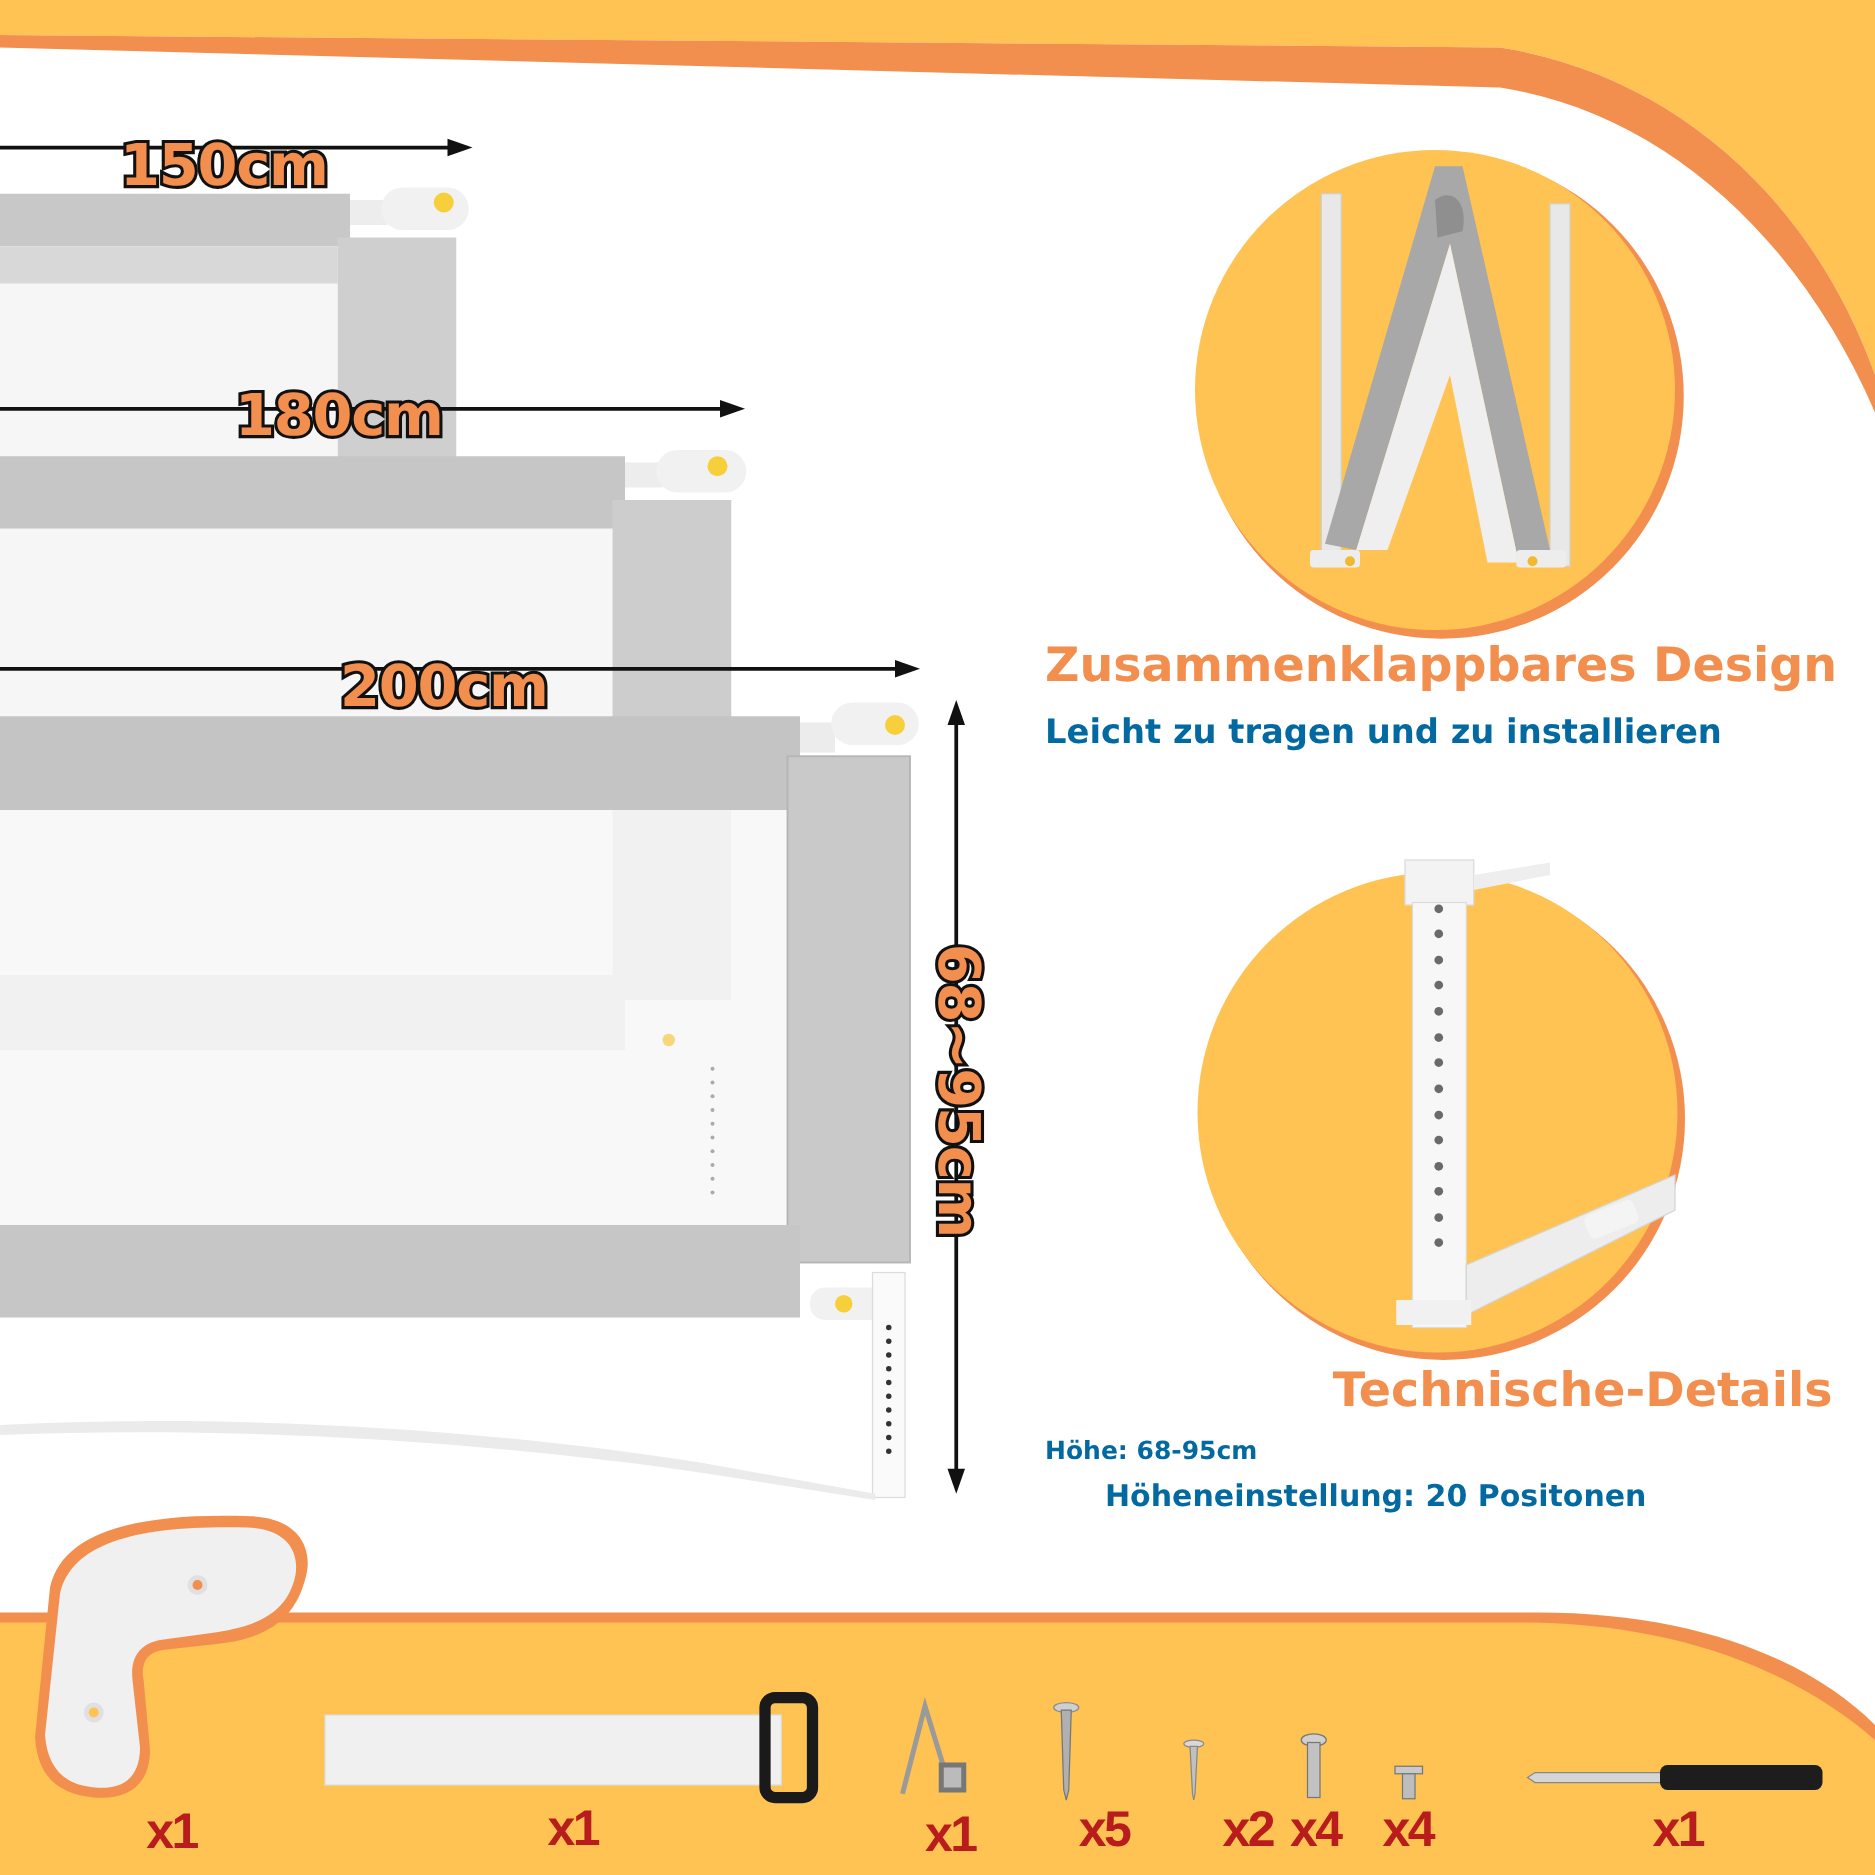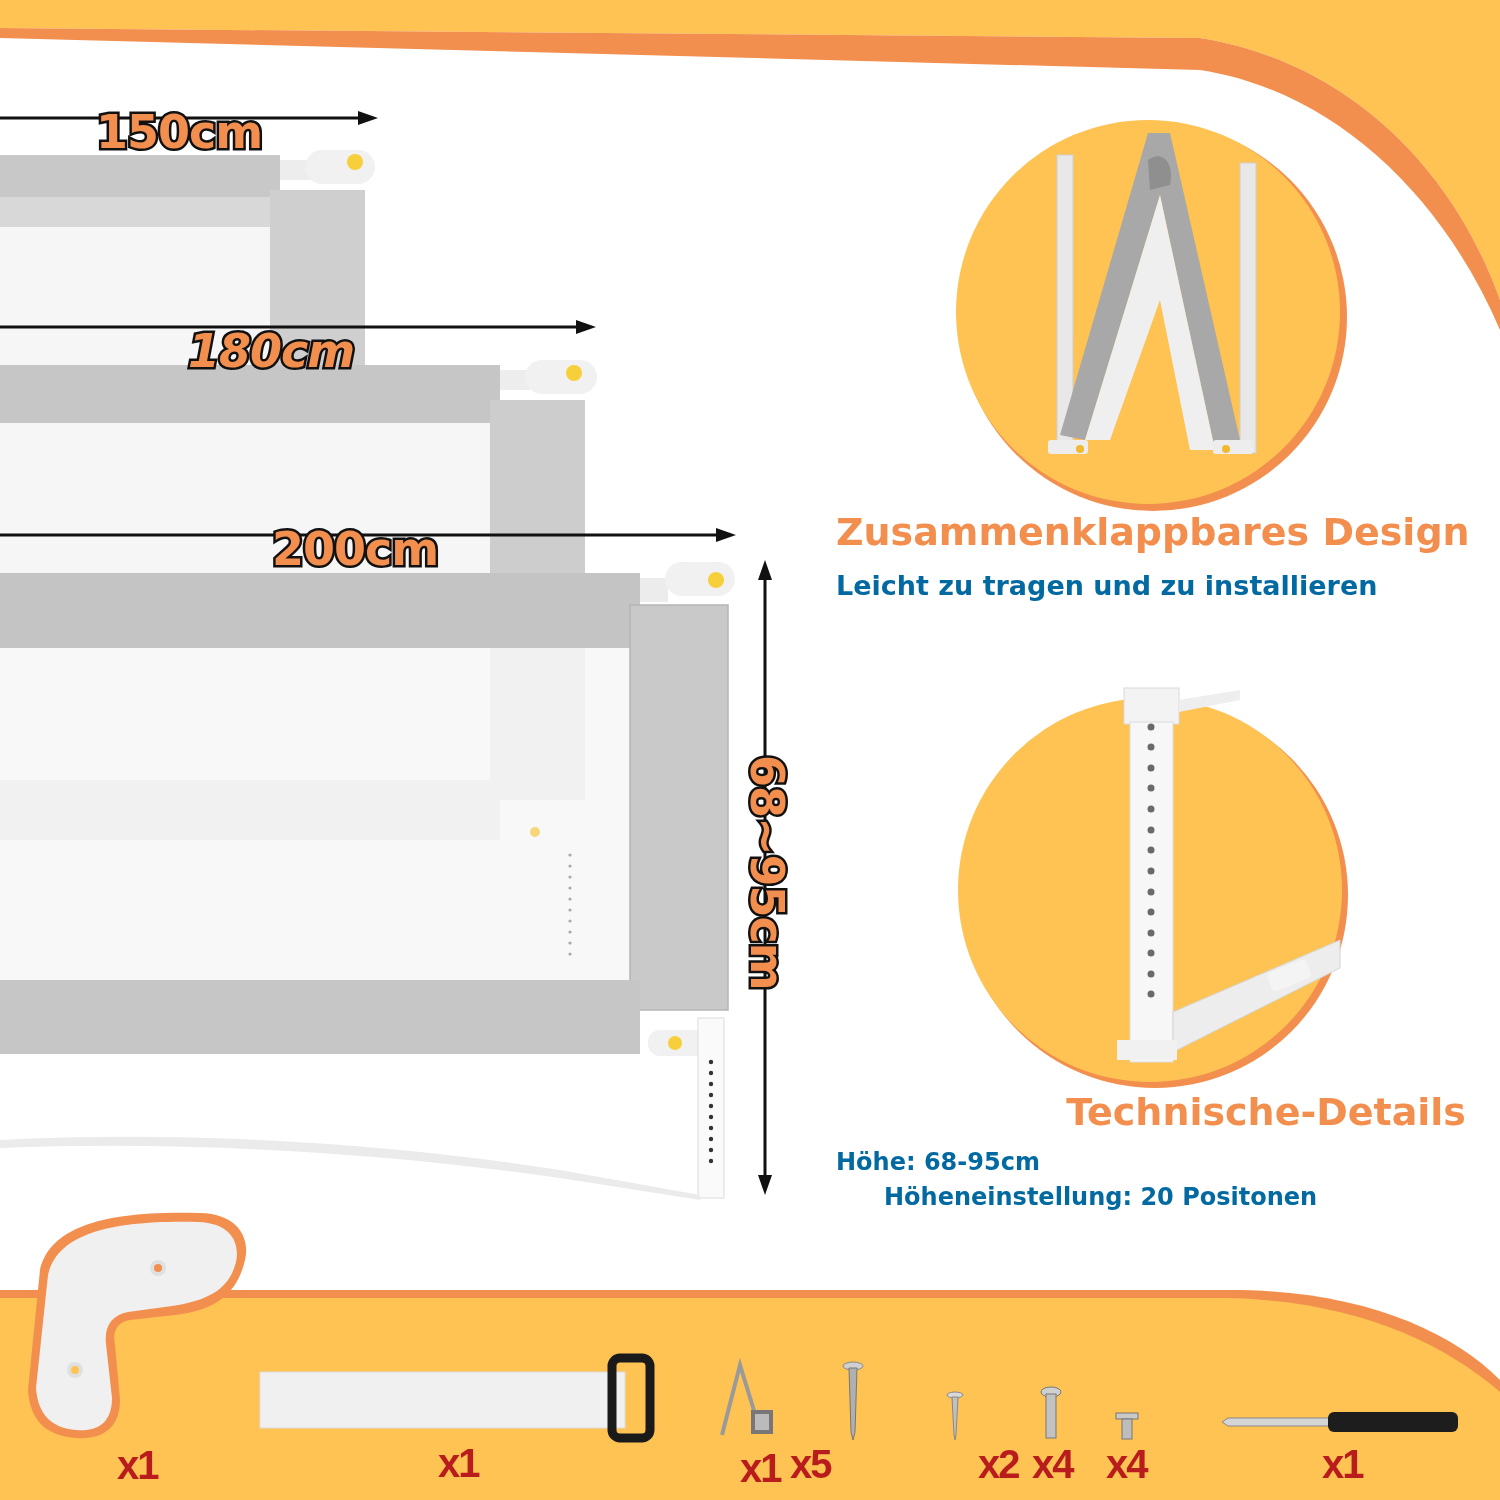--- a/index.html
+++ b/index.html
@@ -152,21 +152,21 @@
     <polygon points="596,327 576,320 576,334" stroke="none"></polygon>
     <line x1="0" y1="535" x2="720" y2="535"></line>
     <polygon points="736,535 716,528 716,542" stroke="none"></polygon>
     <line x1="765" y1="575" x2="765" y2="1180"></line>
     <polygon points="765,560 758,580 772,580" stroke="none"></polygon>
     <polygon points="765,1195 758,1175 772,1175" stroke="none"></polygon>
   </g>
 </svg>
 
 <div class="dim-label" style="left:96px; top:96px;">150cm</div>
-<div class="dim-label" style="left:188px; top:315px;font-style:italic;">180cm</div>
+<div class="dim-label" style="left:188px; top:296px;">180cm</div>
 <div class="dim-label" style="left:272px; top:513px;">200cm</div>
 <div class="dim-label-vert" style="left:790px; top:755px;">68~95cm</div>
 
 <svg class="bg-layer" viewBox="0 0 1500 1500">
   <circle cx="1153" cy="317" r="194" fill="#f38f4e"></circle>
   <circle cx="1148" cy="312" r="192" fill="#fec352"></circle>
 
   <rect x="1057" y="155" width="16" height="295" fill="#e8e8e8" stroke="#cfcfcf"></rect>
   <rect x="1240" y="163" width="16" height="290" fill="#e8e8e8" stroke="#cfcfcf"></rect>
 
@@ -204,21 +204,21 @@
       <circle cx="1151" cy="953" r="3.5"></circle>
     <circle cx="1151" cy="974" r="3.5"></circle>
       <circle cx="1151" cy="994" r="3.5"></circle>
   </g>
 
   <path d="M1173 1012 L1340 940 L1340 968 L1173 1052 Z" fill="#ededed" stroke="#d5d5d5"></path>
   <rect x="1268" y="965" width="42" height="20" rx="5" fill="#f4f4f4" transform="rotate(-22 1290 975)"></rect>
   <rect x="1117" y="1040" width="60" height="20" fill="#f1f1f1"></rect>
 </svg>
 <div class="feature-title" style="left:836px; top:1093px; width:630px; font-size:38px;">Technische-Details</div>
-<div class="feature-sub" style="left:836px; top:1148px; width:630px; font-size:24px;">Höhe: 68-95cm</div>
+<div class="feature-sub" style="left:836px; top:1148px; width:630px; font-size:20px;">Höhe: 68-95cm</div>
 <div class="feature-sub" style="left:884px; top:1183px; width:630px; font-size:24px;">Höheneinstellung: 20 Positonen</div>
 
 <svg class="bg-layer" viewBox="0 0 1500 1500">
 
   <g>
     <path d="M40 1270 C50 1225 110 1210 200 1213 C240 1214 250 1240 245 1260 C238 1290 220 1310 175 1315 L130 1320 C118 1322 112 1330 115 1345 L120 1400 C120 1430 100 1440 75 1438 C45 1435 30 1420 28 1390 Z" fill="#f38f4e"></path>
     <path d="M48 1275 C58 1232 115 1220 198 1222 C232 1223 240 1244 236 1262 C230 1286 213 1300 172 1306 L128 1312 C112 1315 104 1326 106 1344 L112 1398 C112 1424 96 1432 76 1430 C52 1428 38 1415 36 1388 Z" fill="#f0f0f0"></path>
     <circle cx="158" cy="1268" r="8" fill="#e0e0e0"></circle>
       <circle cx="158" cy="1268" r="4" fill="#f38f4e"></circle>
     <circle cx="75" cy="1370" r="8" fill="#e0e0e0"></circle>
@@ -257,17 +257,17 @@
 
   <g>
     <path d="M1222 1422 L1228 1418 L1330 1418 L1330 1426 L1228 1426 Z" fill="#d5d5d5" stroke="#888"></path>
     <rect x="1328" y="1412" width="130" height="20" rx="6" fill="#1d1d1d"></rect>
   </g>
 </svg>
 
 <div class="qty" style="left:117px; top:1445px;">x1</div>
 <div class="qty" style="left:438px; top:1443px;">x1</div>
 <div class="qty" style="left:740px; top:1448px;">x1</div>
-<div class="qty" style="left:790px; top:1444px;">x5</div>
+<div class="qty" style="left:863px; top:1444px;">x5</div>
 <div class="qty" style="left:935px; top:1444px;margin-left:43px;">x2</div>
 <div class="qty" style="left:1032px; top:1444px;">x4</div>
 <div class="qty" style="left:1106px; top:1444px;">x4</div>
 <div class="qty" style="left:1322px; top:1444px;">x1</div>
 
 </body></html>

